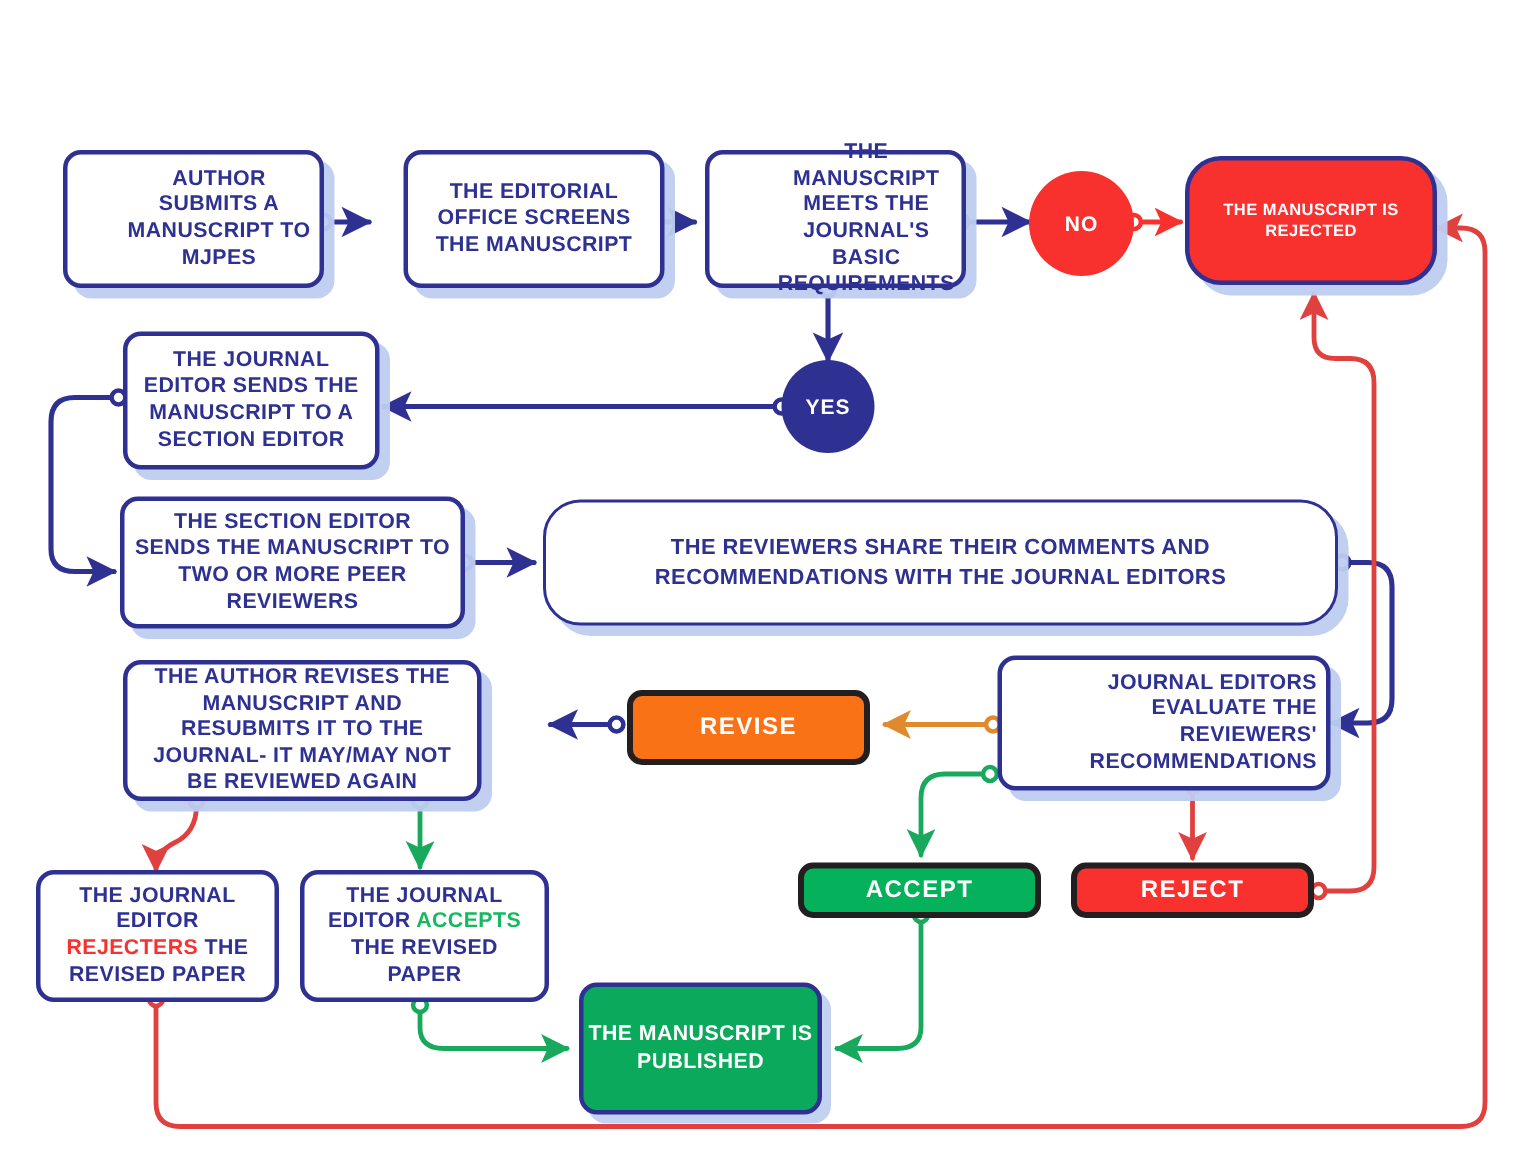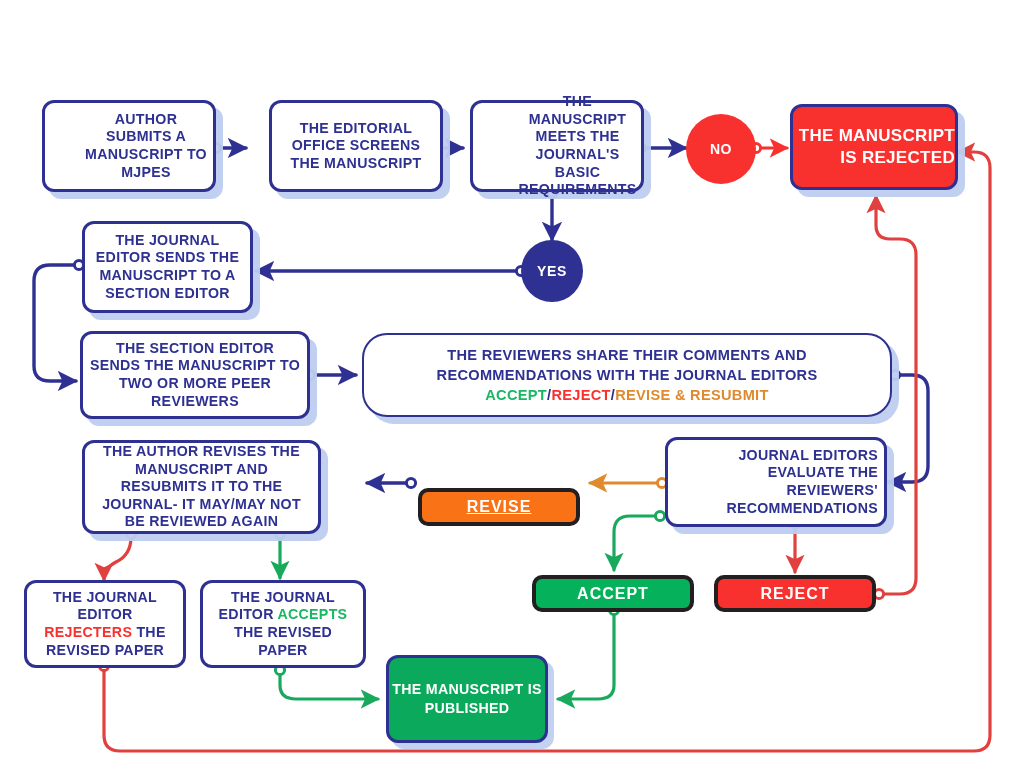--- a/index.html
+++ b/index.html
@@ -53,26 +53,25 @@
   .box-wide {
     font-size: 14.6px;
     line-height: 1.38;
     border-width: 2px;
     border-radius: 14px;
   }
   
   .box-rejected {
     background: #f8312f;
     border: 3px solid #2e3191;
-    border-radius: 12px;
+    border-radius: 24px;
     color: #ffffff;
     box-shadow: 7px 7px 0 0 rgba(190,205,240,0.95);
-    font-size: 17px;
+    font-size: 11px;
     line-height: 1.3;
-    text-align: right;
   }
   
   .box-published {
     background: #0aa95c;
     border: 3px solid #2e3191;
     border-radius: 12px;
     color: #ffffff;
     box-shadow: 6px 6px 0 0 rgba(190,205,240,0.9);
     font-size: 14.2px;
     line-height: 1.35;
@@ -217,28 +216,27 @@
     <span>The journal editor sends the manuscript to a section editor</span>
   </div>
 
   <div class="node box-plain" style="left:80px; top:331px; width:230px; height:88px;">
     <span>The section editor sends the manuscript to two or more peer reviewers</span>
   </div>
 
   <div class="node box-plain box-wide" style="left:362px; top:333px; width:530px; height:84px; flex-direction:column; justify-content:center;border-radius:25px;">
     <span class="line2">The reviewers share their comments and</span>
     <span class="line2">recommendations with the journal editors</span>
-    <span class="line2"><span class="t-accept">ACCEPT</span><span class="t-slash">/</span><span class="t-reject">REJECT</span><span class="t-slash">/</span><span class="t-revise">REVISE &amp; RESUBMIT</span></span>
   </div>
 
   <div class="node box-plain" style="left:82px; top:440px; width:239px; height:94px;">
     <span>The author revises the manuscript and resubmits it to the journal- it may/may not be reviewed again</span>
   </div>
 
-  <div class="node pill pill-revise" style="left:418px; top:488px; width:162px; height:38px;text-decoration:underline;">
+  <div class="node pill pill-revise" style="left:418px; top:460px; width:162px; height:50px;">
     <span>REVISE</span>
   </div>
 
   <div class="node box-plain" style="left:665px; top:437px; width:222px; height:90px;text-align:right;">
     <span>Journal editors evaluate the reviewers' recommendations</span>
   </div>
 
   <div class="node pill pill-accept" style="left:532px; top:575px; width:162px; height:37px;">
     <span>ACCEPT</span>
   </div>

